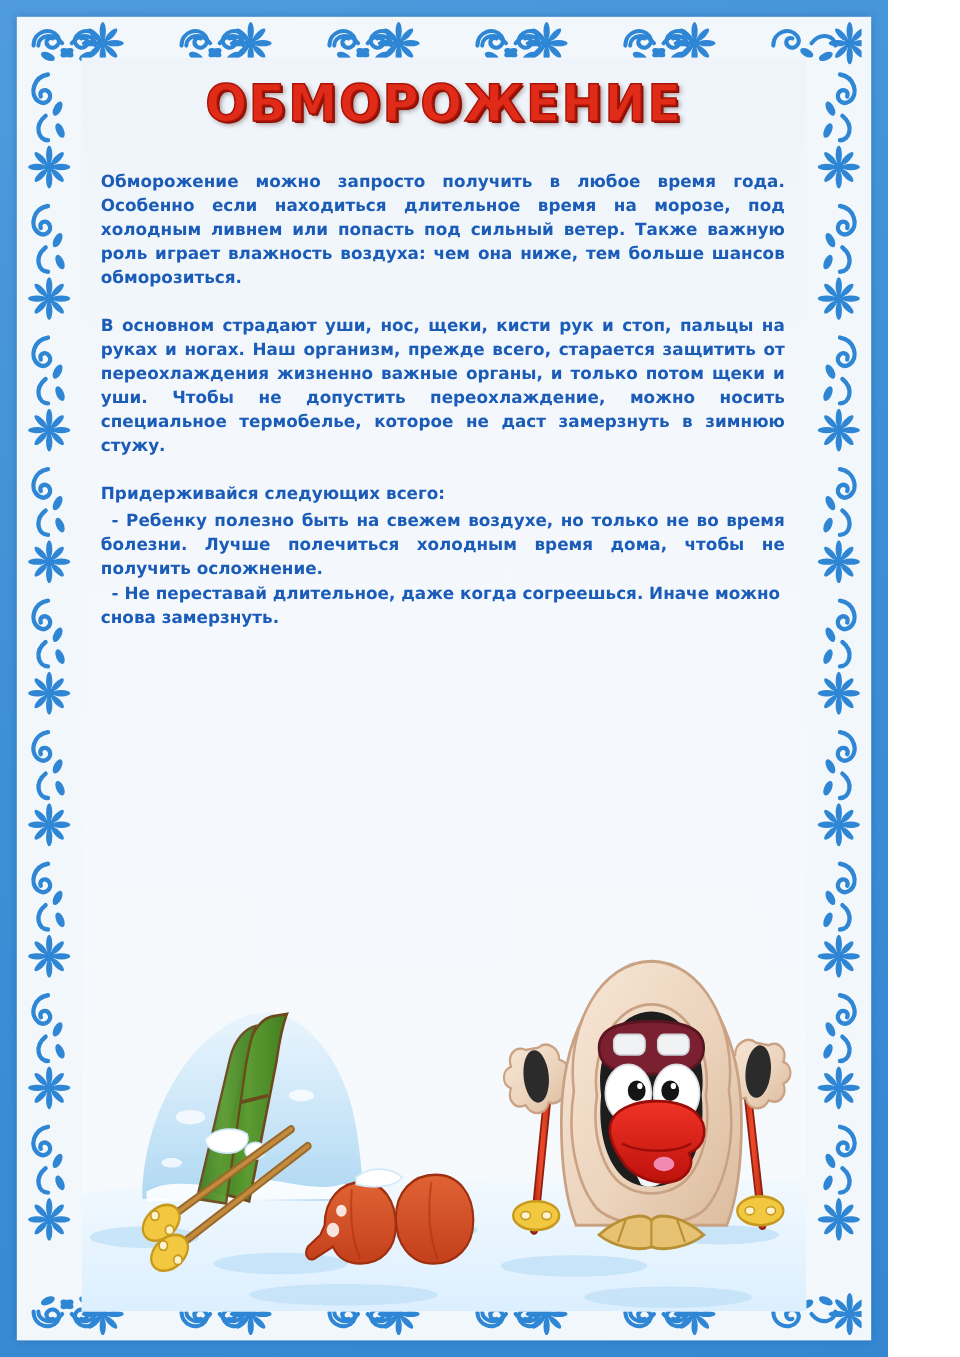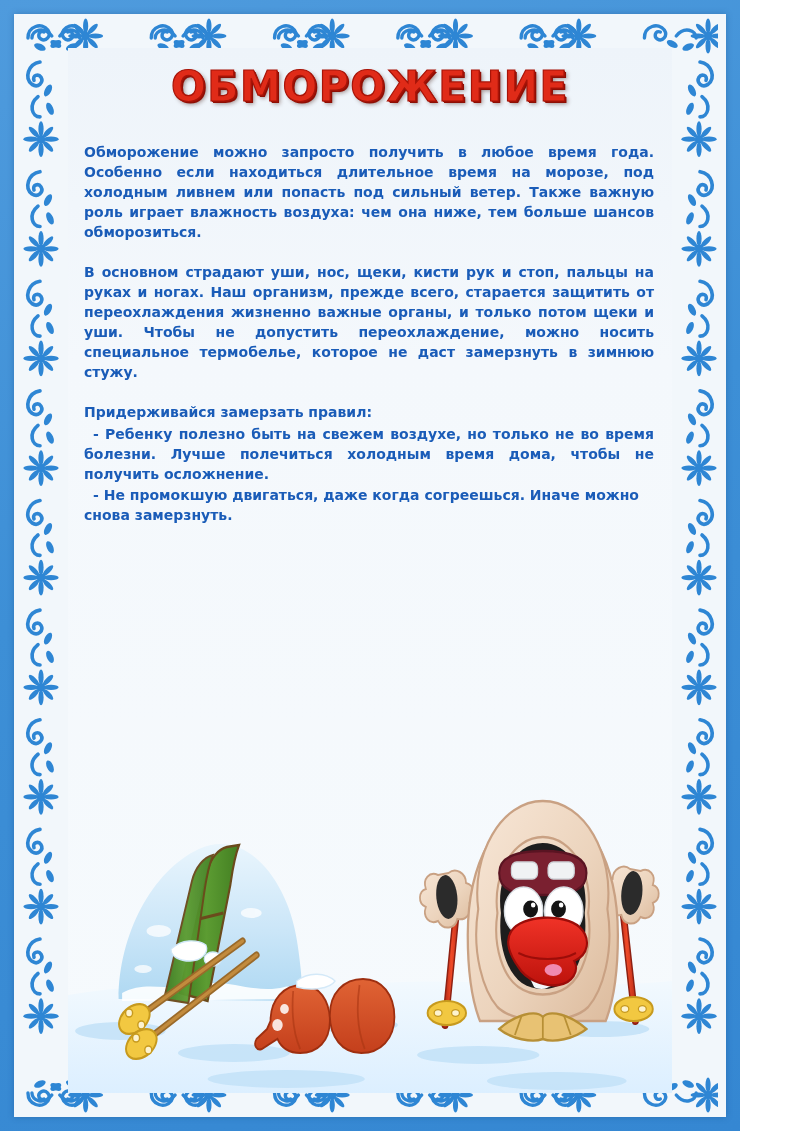--- a/index.html
+++ b/index.html
@@ -265,23 +265,23 @@
 
     <div id="card">
 
       <div id="title-wrap">
         <span id="title">ОБМОРОЖЕНИЕ</span>
       </div>
 
       <div id="copy">
         <p>Обморожение можно запросто получить в любое время года. Особенно если находиться длительное время на морозе, под холодным ливнем или попасть под сильный ветер. Также важную роль играет влажность воздуха: чем она ниже, тем больше шансов обморозиться.</p>
         <p>В основном страдают уши, нос, щеки, кисти рук и стоп, пальцы на руках и ногах. Наш организм, прежде всего, старается защитить от переохлаждения жизненно важные органы, и только потом щеки и уши. Чтобы не допустить переохлаждение, можно носить специальное термобелье, которое не даст замерзнуть в зимнюю стужу.</p>
-        <p class="rules-head">Придерживайся замерзать правил:</p>
+        <p class="rules-head">Придерживайся следующих всего:</p>
         <p class="rule">- Ребенку полезно быть на свежем воздухе, но только не во время болезни. Лучше полечиться холодным время дома, чтобы не получить осложнение.</p>
-        <p class="rule nolast">- Не промокшую двигаться, даже когда согреешься. Иначе можно снова замерзнуть.</p>
+        <p class="rule nolast">- Не переставай длительное, даже когда согреешься. Иначе можно снова замерзнуть.</p>
       </div>
 
       <div id="scene">
         <svg viewBox="0 0 692 330" preserveAspectRatio="none" aria-hidden="true">
           <defs>
             <linearGradient id="gMound" x1="0" y1="0" x2="0" y2="1">
               <stop offset="0%" stop-color="#e9f5fd"></stop>
               <stop offset="55%" stop-color="#cbe6f8"></stop>
               <stop offset="100%" stop-color="#aed8f2"></stop>
             </linearGradient>

